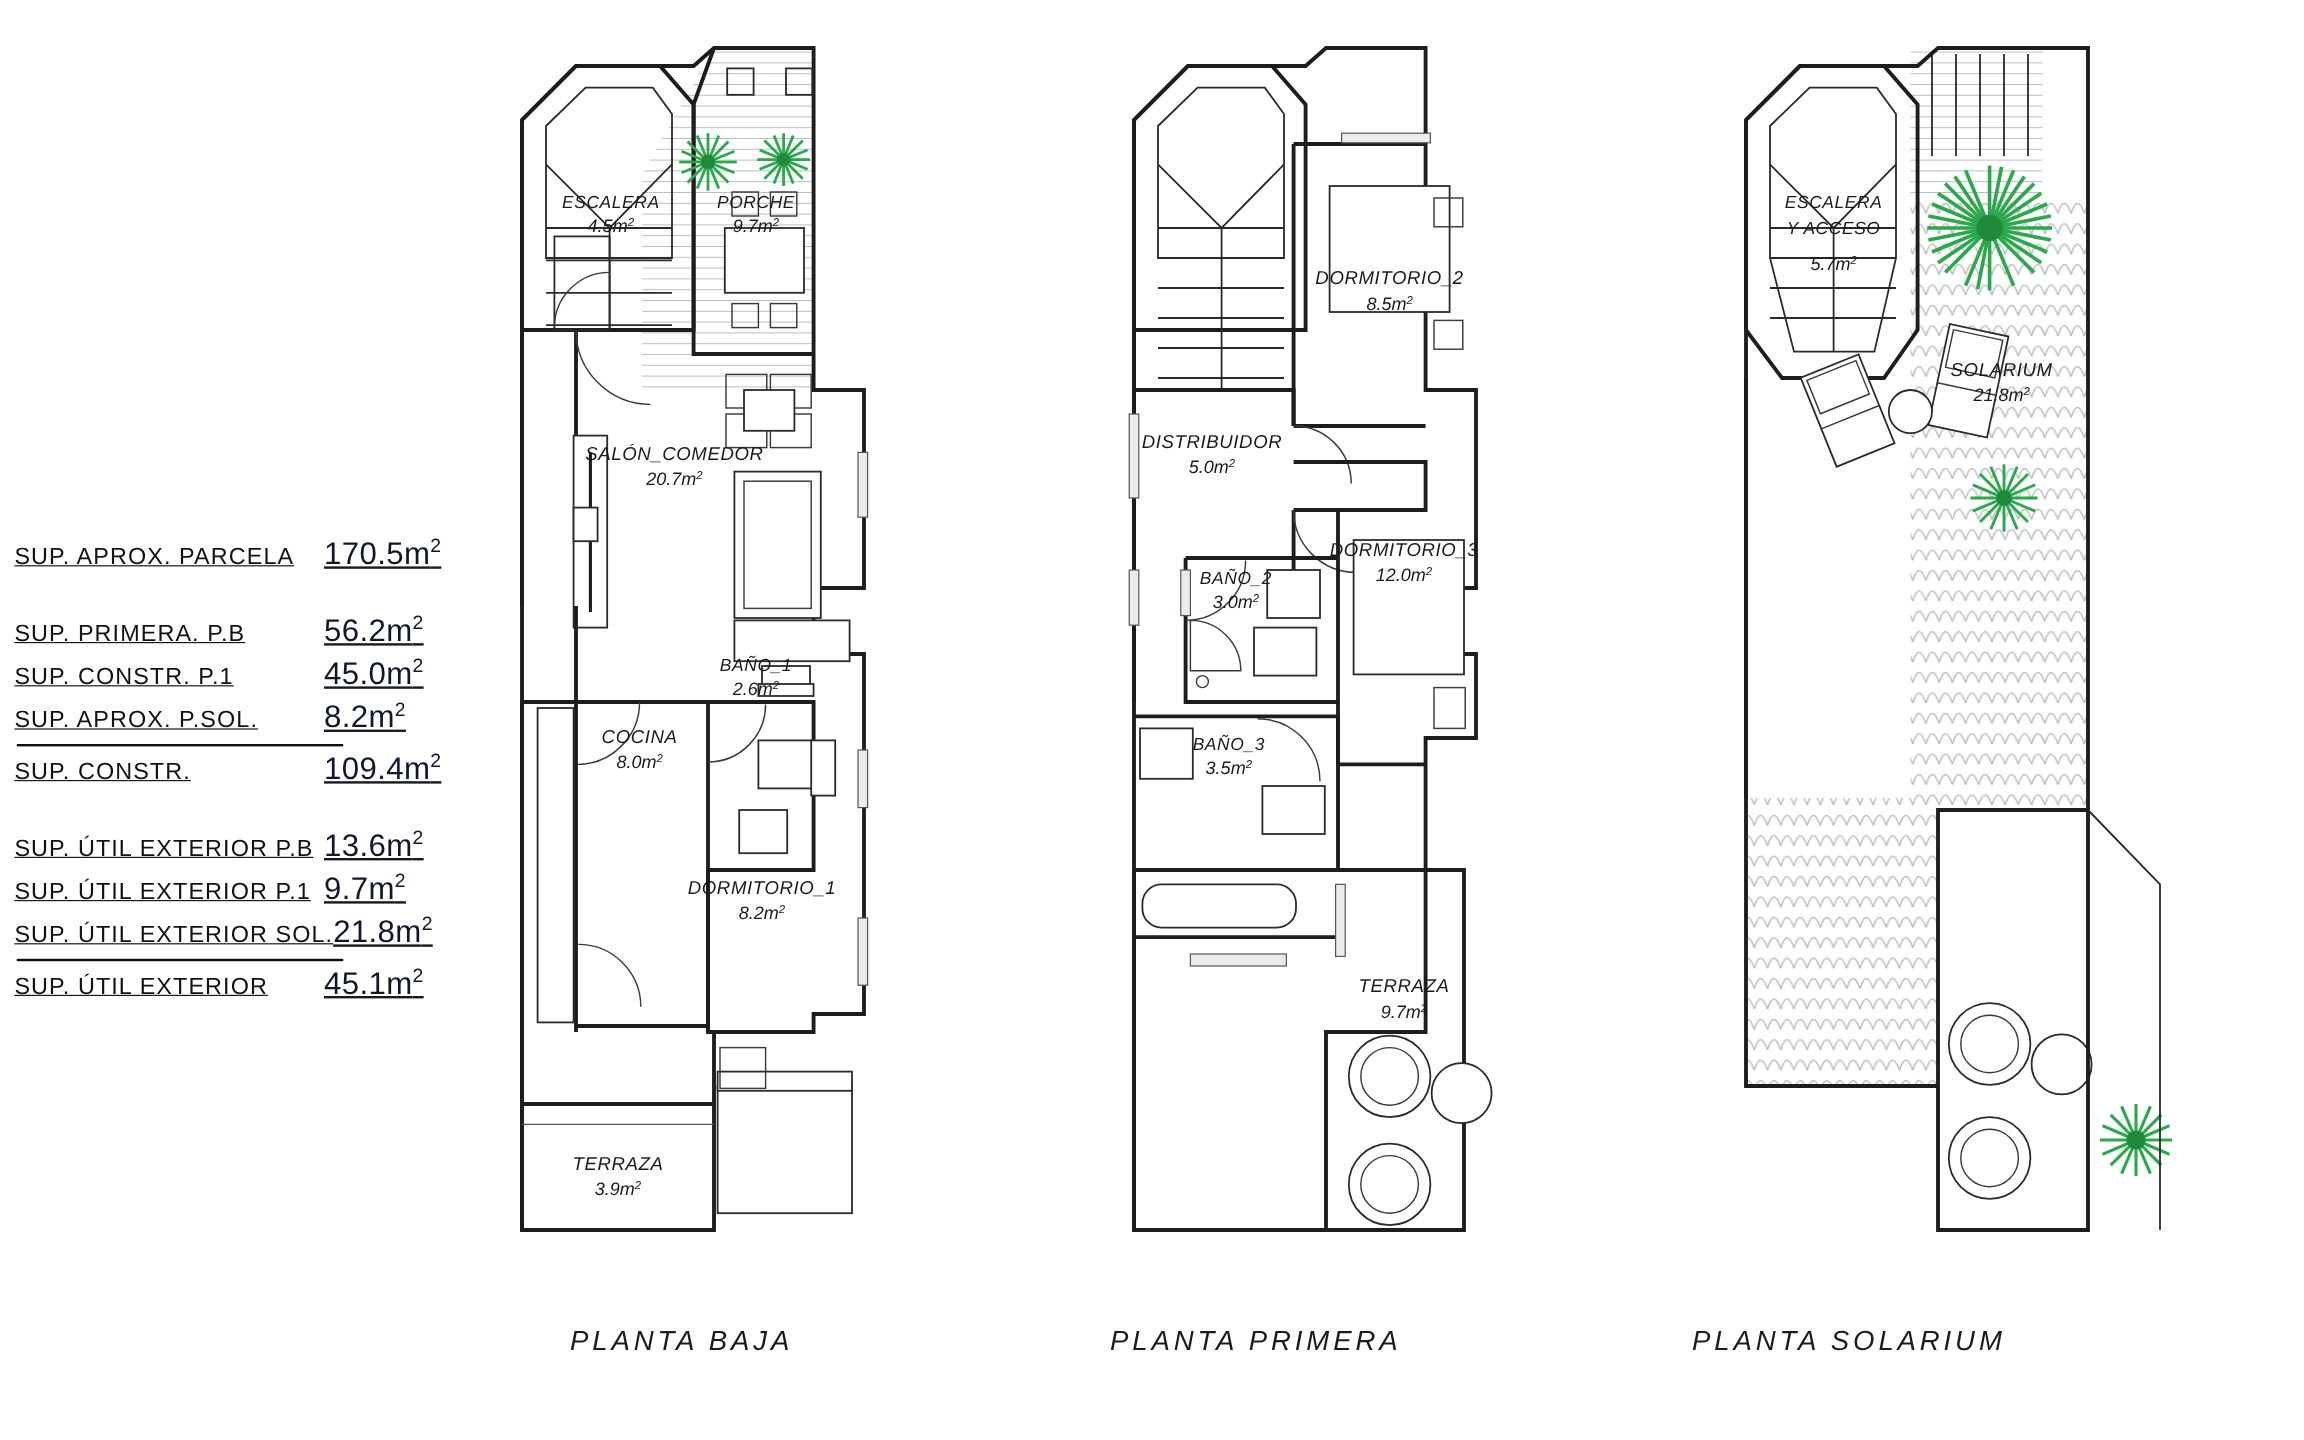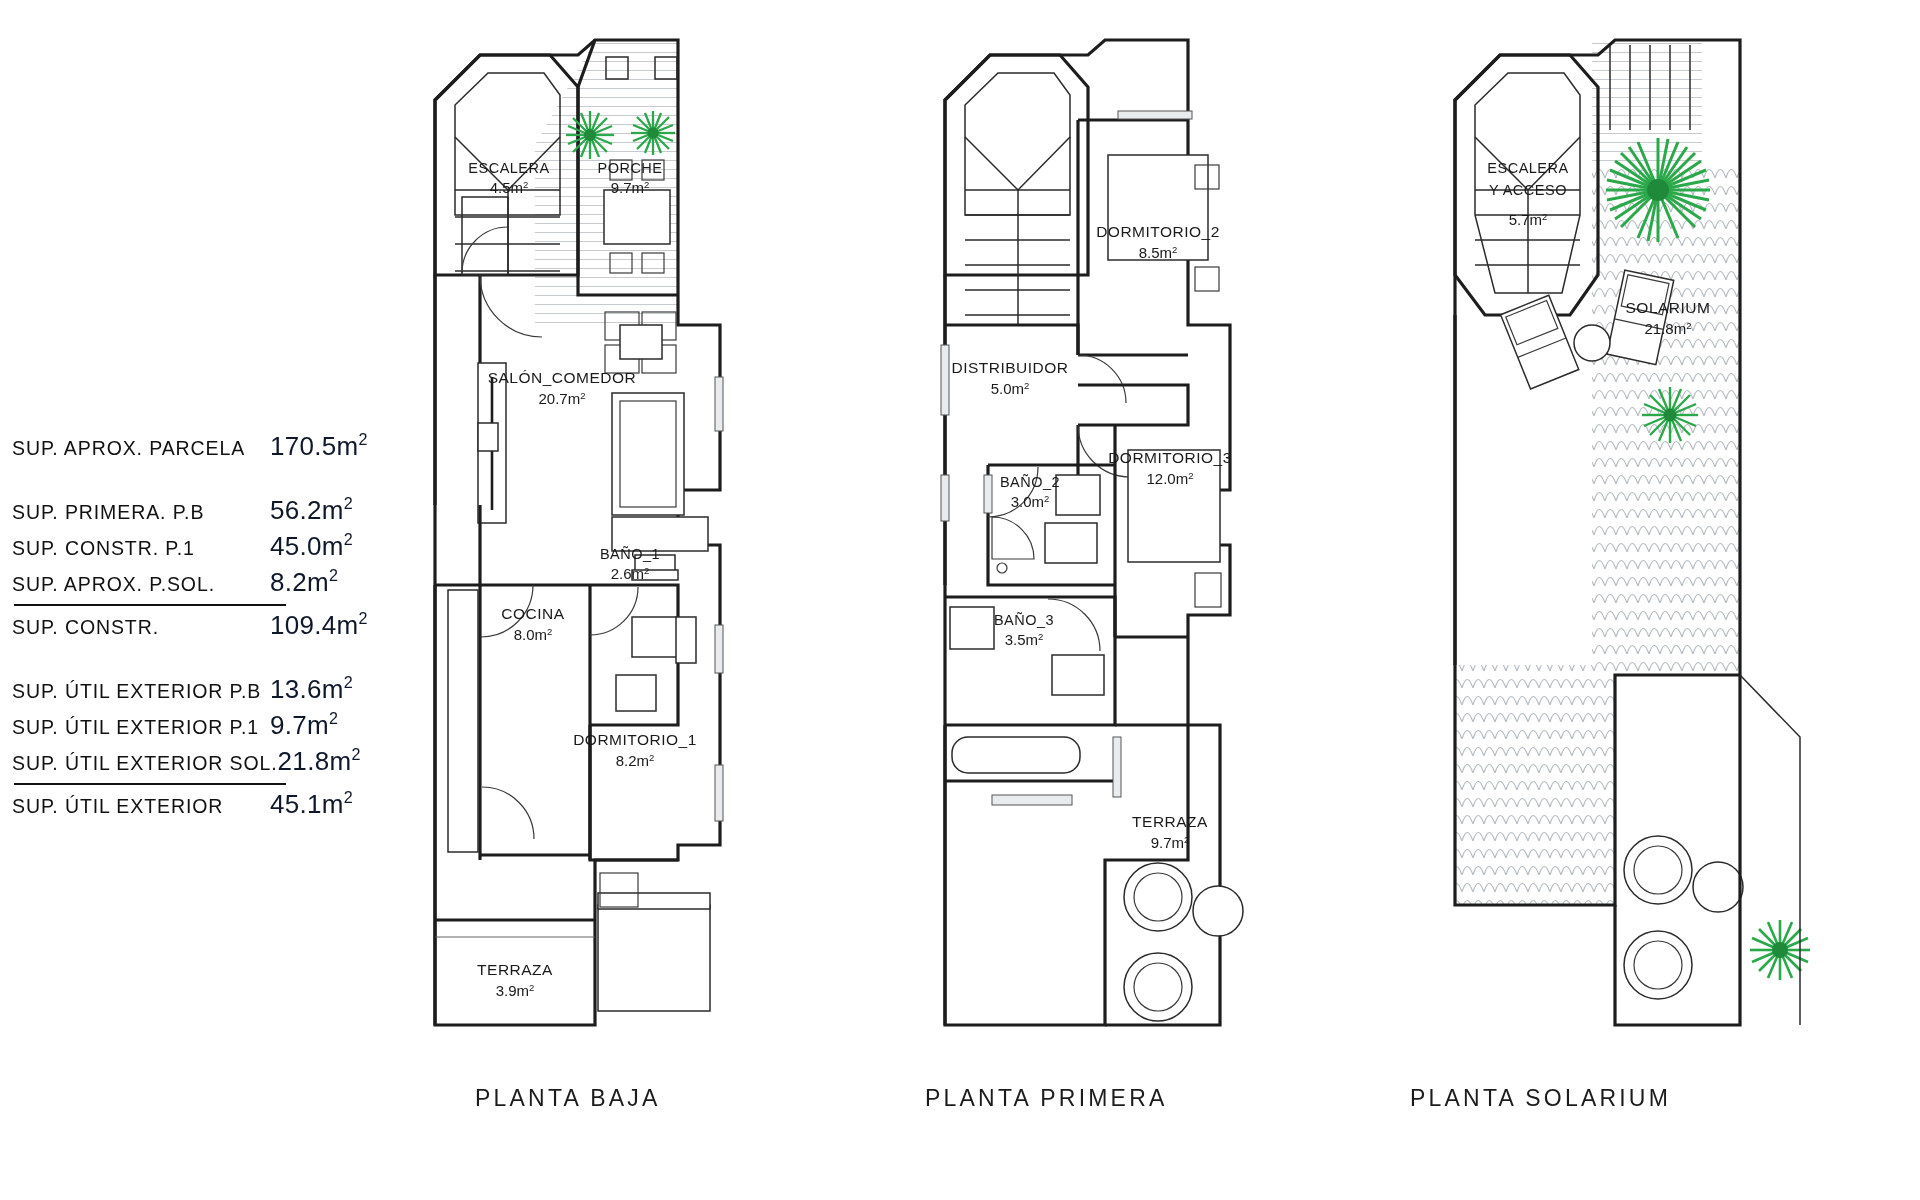--- a/index.html
+++ b/index.html
@@ -19,22 +19,23 @@
     position: absolute;
     inset: 0;
     width: 1920px;
     height: 1200px;
   }
 
   
   .legend {
     position: absolute;
     left: 12px;
-    top: 430px;
+    top: 446px;
     width: 345px;
+    text-decoration: underline;
   }
   .legend-group { margin-bottom: 28px; }
   .legend-row {
     display: flex;
     align-items: baseline;
     height: 36px;
   }
   .legend-row .lbl {
     flex: 0 0 258px;
     font-size: 19.5px;
@@ -53,28 +54,30 @@
     height: 0;
     border-top: 2.4px solid #111;
     width: 272px;
     margin: 2px 0 3px 2px;
   }
 
   
   .plan {
     position: absolute;
     top: 0;
+    font-style: italic;
   }
   .plan-caption {
     position: absolute;
     font-size: 23px;
     letter-spacing: 3.2px;
     color: #1b1b1b;
     white-space: nowrap;
     font-family: "Liberation Sans", sans-serif;
+    margin-top: 19px;
   }
 
   svg { display: block; }
 
   .wall      { fill: none; stroke: #1d1d1d; stroke-width: 3.2; }
   .wall-thin { fill: none; stroke: #2a2a2a; stroke-width: 1.5; }
   .wall-hair { fill: none; stroke: #555; stroke-width: 0.9; }
   .furn      { fill: #fff; stroke: #2b2b2b; stroke-width: 1.5; }
   .furn-l    { fill: none; stroke: #3a3a3a; stroke-width: 1.2; }
   .door-sw   { fill: none; stroke: #3a3a3a; stroke-width: 1.2; }

